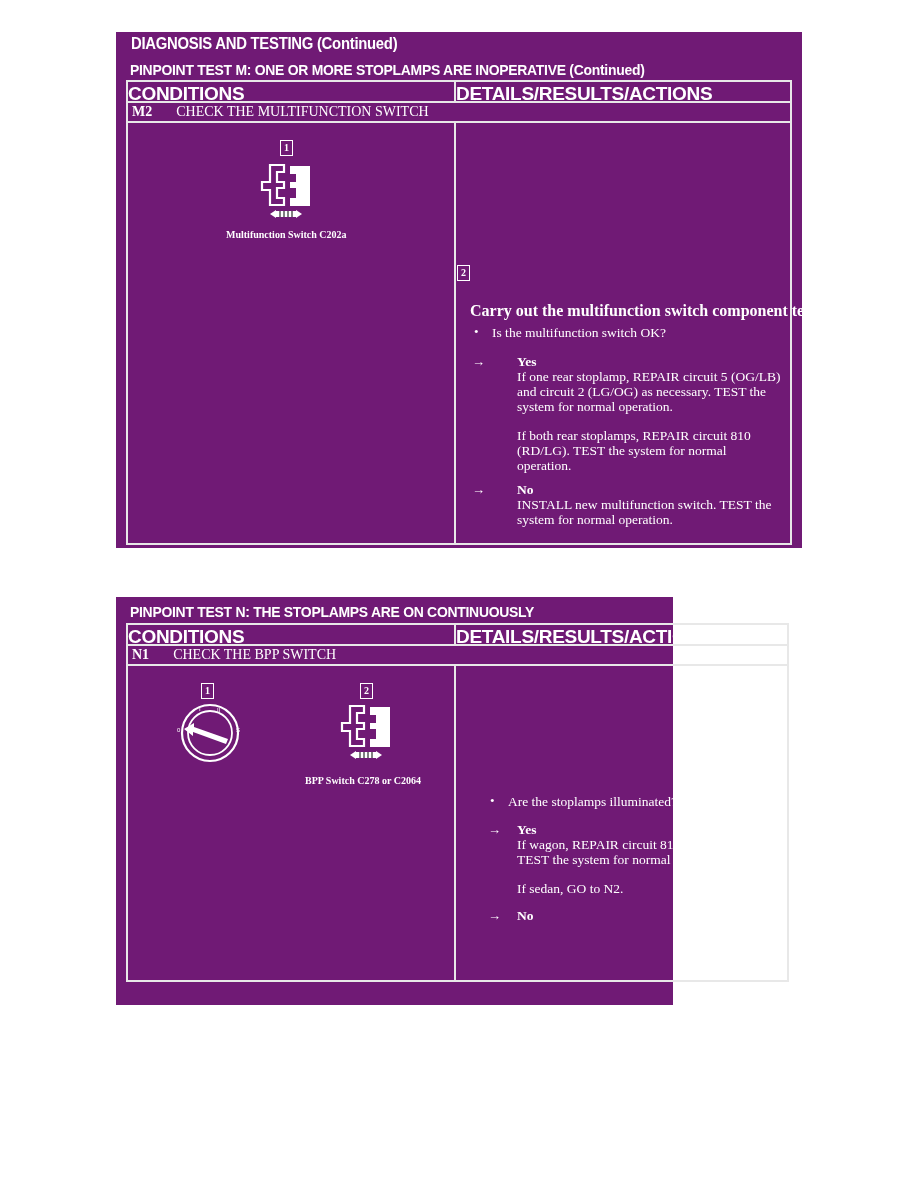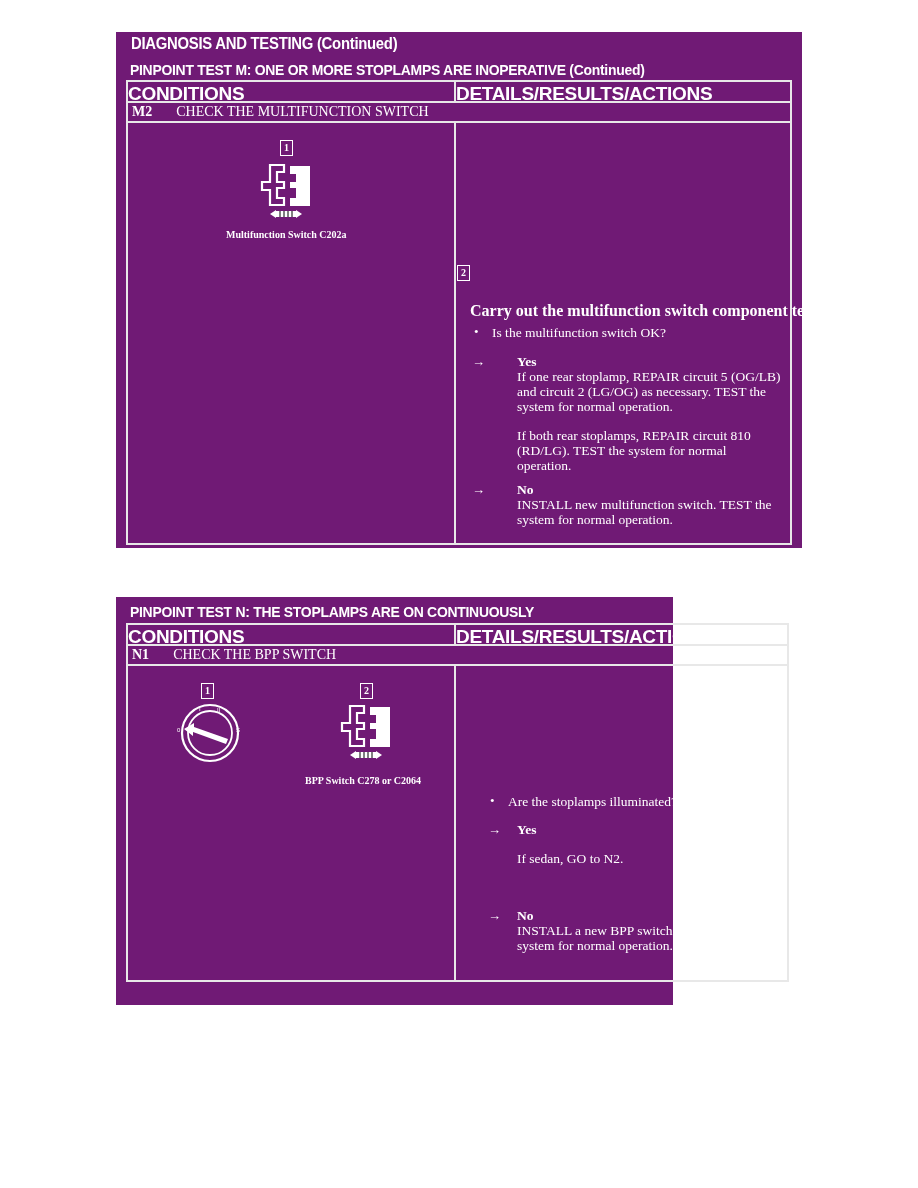--- a/index.html
+++ b/index.html
@@ -137,24 +137,24 @@
     <line x1="38" y1="51" x2="38" y2="57" stroke="#000" stroke-width="1"></line>
   </svg>
   <div class="abs serif caption bold" style="left:189px; top:178px;">BPP Switch C278 or C2064</div>
 
   <div class="bullet serif" style="left:374px; top:196px;">•</div>
   <div class="abs serif body-text" style="left:392px; top:197px; white-space:nowrap;">Are the stoplamps illuminated?</div>
 
   <div class="arrow serif" style="left:372px; top:225px;">→</div>
   <div class="abs serif body-text" style="left:401px; top:225px; width:250px;">
     <div class="bold">Yes</div>
+    <div>If wagon, REPAIR circuit 810 (RD/LG). TEST the system for normal operation.</div>
     <div style="height:14px;"></div>
     <div>If sedan, GO to N2.</div>
   </div>
 
   <div class="arrow serif" style="left:372px; top:311px;">→</div>
   <div class="abs serif body-text" style="left:401px; top:311px; width:240px;">
     <div class="bold">No</div>
-    <div>INSTALL a new BPP switch. TEST the system for normal operation.</div>
   </div>
 
   <div class="abs sans-bold continued" style="left:592px; top:389px; font-weight:bold;">(Continued)</div>
 </div>
 
 </body></html>

